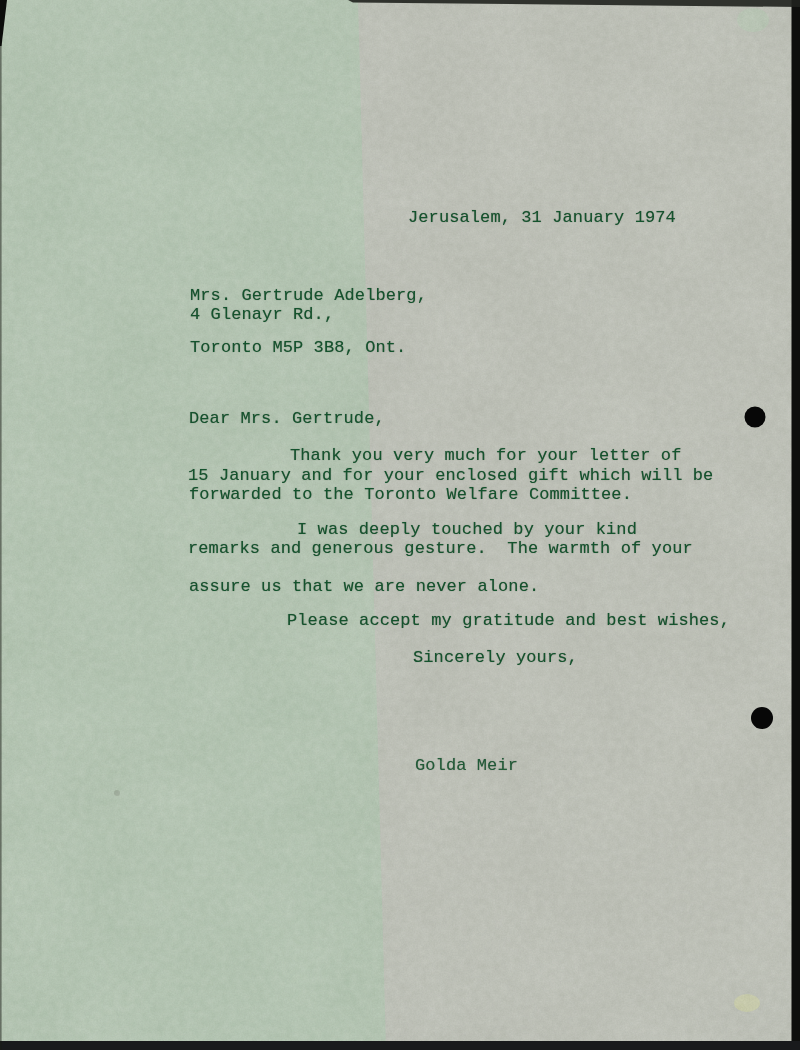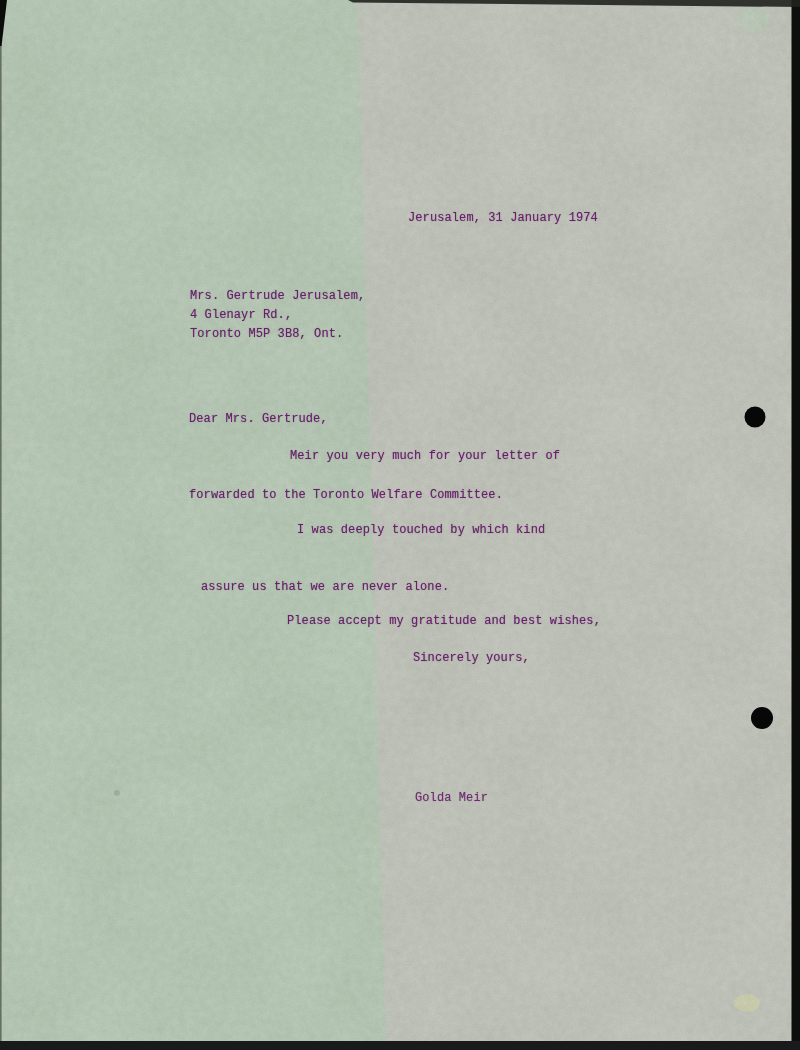--- a/index.html
+++ b/index.html
@@ -22,27 +22,27 @@
   }
   .letter-layer {
     position: absolute;
     left: 0; top: 0;
     width: 800px; height: 1050px;
     z-index: 5;
   }
   .tline {
     position: absolute;
     white-space: pre;
-    font-size: 12px;
+    font-size: 17px;
     line-height: 16px;
     letter-spacing: 0.1px;
-    color: #701a75;
+    color: #14532d;
     text-shadow: 0 0 1px rgba(61, 66, 59, 0.6);
   }
-  .faded { opacity: 0.92; margin-top: 32px; }
+  .faded { opacity: 0.92; }
 </style>
 </head>
 <body>
 
 <div class="page">
 
   <svg class="texture" viewBox="0 0 800 1050" width="800" height="1050" aria-hidden="true">
     <defs>
       <filter id="grainDark" x="-5%" y="-5%" width="110%" height="110%">
         <feTurbulence type="fractalNoise" baseFrequency="0.65" numOctaves="3" seed="7" stitchTiles="stitch"></feTurbulence>
@@ -77,31 +77,33 @@
     <polygon points="0,0 7,0 1.5,46 0,46" fill="#0c0d0b"></polygon>
 
     <circle cx="755" cy="417" r="10.5" fill="#070707"></circle>
     <circle cx="762" cy="718" r="11" fill="#070707"></circle>
   </svg>
 
   <div class="letter-layer">
 
     <span class="tline" style="left:408px; top:210px">Jerusalem, 31 January 1974</span>
 
-    <span class="tline" style="left:190px; top:288px">Mrs. Gertrude Jerusalem,</span>
+    <span class="tline" style="left:190px; top:288px">Mrs. Gertrude Adelberg,</span>
     <span class="tline" style="left:190px; top:307px">4 Glenayr Rd.,</span>
-    <span class="tline" style="left:190px; top:326px">Toronto M5P 3B8, Ont.</span>
+    <span class="tline" style="left:190px; top:340px">Toronto M5P 3B8, Ont.</span>
 
     <span class="tline" style="left:189px; top:411px">Dear Mrs. Gertrude,</span>
 
-    <span class="tline" style="left:290px; top:448px">Meir you very much for your letter of</span>
+    <span class="tline" style="left:290px; top:448px">Thank you very much for your letter of</span>
+    <span class="tline" style="left:188px; top:468px">15 January and for your enclosed gift which will be</span>
     <span class="tline" style="left:189px; top:487px">forwarded to the Toronto Welfare Committee.</span>
 
-    <span class="tline" style="left:297px; top:522px">I was deeply touched by which kind</span>
-    <span class="tline" style="left:201px; top:579px">assure us that we are never alone.</span>
+    <span class="tline" style="left:297px; top:522px">I was deeply touched by your kind</span>
+    <span class="tline" style="left:188px; top:541px">remarks and generous gesture.  The warmth of your</span>
+    <span class="tline" style="left:189px; top:579px">assure us that we are never alone.</span>
 
     <span class="tline" style="left:287px; top:613px">Please accept my gratitude and best wishes,</span>
 
     <span class="tline" style="left:413px; top:650px">Sincerely yours,</span>
 
     <span class="tline faded" style="left:415px; top:758px">Golda Meir</span>
   </div>
 
 </div>
 

